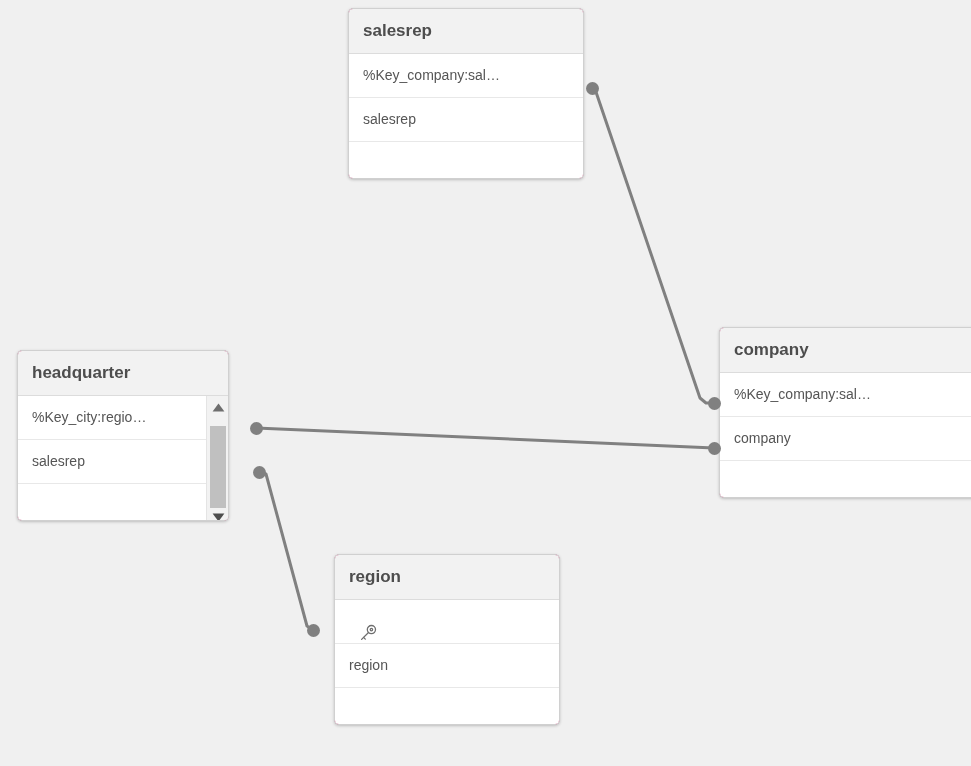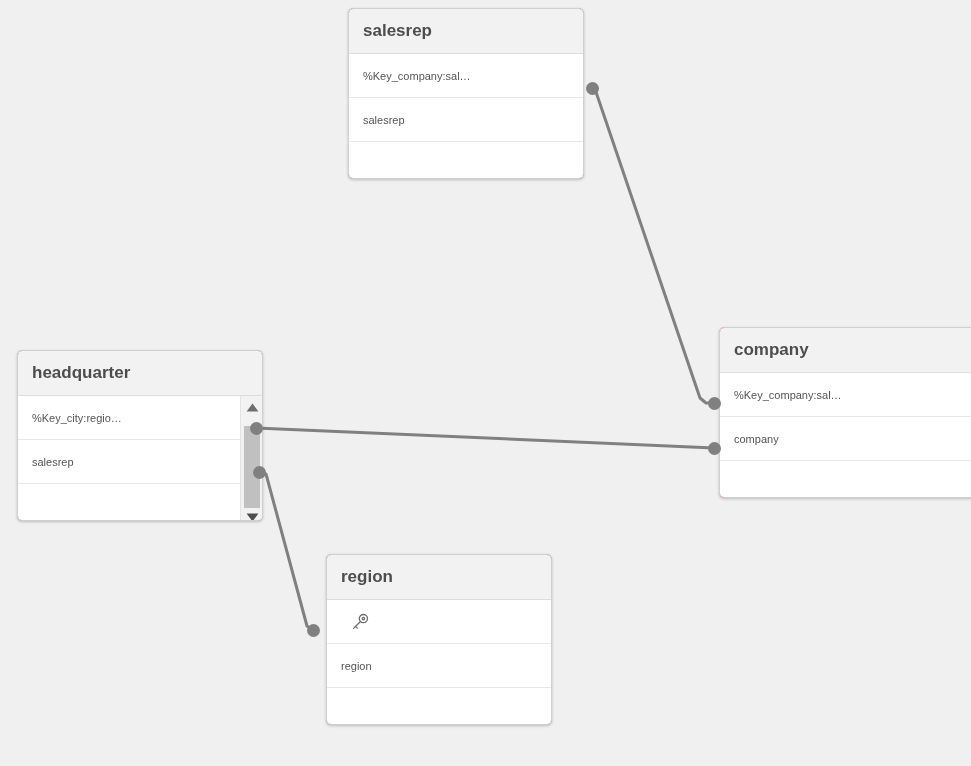--- a/index.html
+++ b/index.html
@@ -48,28 +48,28 @@
     white-space: nowrap;
     overflow: hidden;
   }
   .rows {
     position: relative;
   }
   .field-row {
     height: 44px;
     line-height: 44px;
     padding: 0 14px;
-    font-size: 11px;
+    font-size: 14px;
     color: #555555;
     border-bottom: 1px solid #e8e8e8;
     white-space: nowrap;
     overflow: hidden;
     background: #ffffff;
     display: flex;
-    align-items: center;
+    align-items: flex-end;
     box-sizing: border-box;
   }
   .field-label {
     flex: 0 1 auto;
     overflow: hidden;
     white-space: nowrap;
   }
   .key-icon {
     flex: 0 0 auto;
     margin-left: 9px;
@@ -143,21 +143,21 @@
       <div class="rows">
         <div class="field-row">
           <span class="field-label">%Key_company:sal…</span>
         </div>
         <div class="field-row">
           <span class="field-label">company</span>
         </div>
       </div>
       <div class="footer-row"></div>
     </div>
-    <div class="table-node" style="left: 17px; top: 350px; width: 246px;">
+    <div class="table-node" style="left: 17px; top: 350px; width: 212px;">
       <div class="table-header">headquarter</div>
       <div class="rows">
         <div class="field-row">
           <span class="field-label">%Key_city:regio…</span>
         </div>
         <div class="field-row">
           <span class="field-label">salesrep</span>
         </div>
         <div class="vscroll" style="height: 132px;">
           <div class="vscroll-arrow up">
@@ -168,21 +168,21 @@
           <div class="vscroll-thumb" style="top: 30px; height: 82px;"></div>
           <div class="vscroll-arrow down">
             <svg width="13" height="9" viewBox="0 0 13 9">
               <polygon points="0.6,0.6 12.4,0.6 6.5,8.4" fill="#4d4d4d"></polygon>
             </svg>
           </div>
         </div>
       </div>
       <div class="footer-row"></div>
     </div>
-    <div class="table-node" style="left: 326px; top: 554px; width: 226px;">
+    <div class="table-node" style="left: 334px; top: 554px; width: 226px;">
       <div class="table-header">region</div>
       <div class="rows">
         <div class="field-row">
           <span class="key-icon">
             <svg width="20" height="20" viewBox="0 0 20 20">
               <g fill="none" stroke="#6e6e6e" stroke-width="1.3" stroke-linecap="round" stroke-linejoin="round">
                 <circle cx="13.4" cy="6.6" r="4.1"></circle>
                 <circle cx="13.4" cy="6.6" r="1.2"></circle>
                 <path d="M10.5 9.5 L3.6 16.4"></path>
                 <path d="M5.6 14.4 L7.3 16.1"></path>

